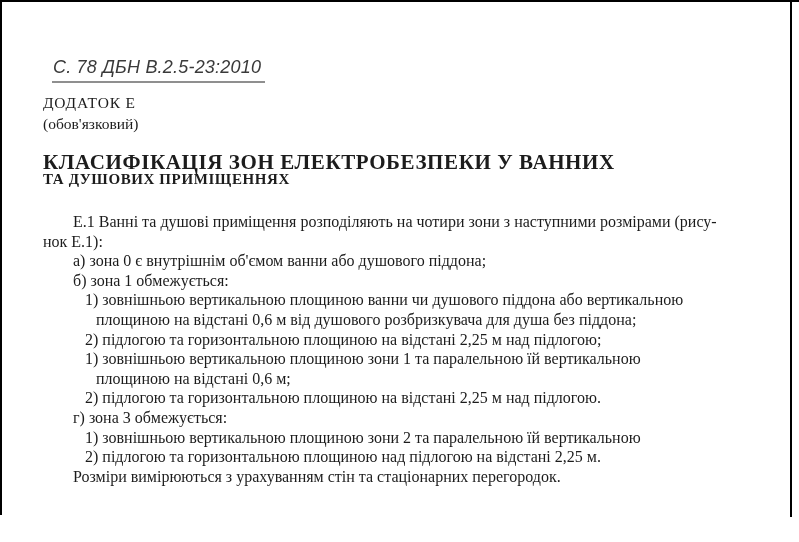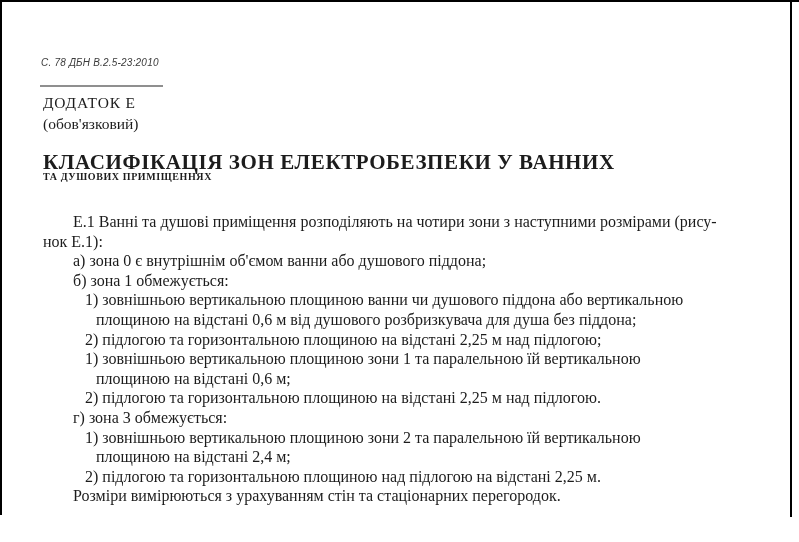--- a/index.html
+++ b/index.html
@@ -10,41 +10,41 @@
     color: #1c1c1c;
     position: relative;
     overflow: hidden;
   }
   
   .frame-top   { position: absolute; left: 0;    top: 0; width: 799px; height: 2px;  background: #000; }
   .frame-left  { position: absolute; left: 0;    top: 0; width: 2px;   height: 515px; background: #000; }
   .frame-right { position: absolute; left: 790px; top: 0; width: 2px;  height: 517px; background: #000; }
 
   .page-header {
-    position: absolute; left: 40px; top: 57px;
+    position: absolute; left: 52px; top: 57px;
     font-family: "Liberation Sans", sans-serif;
     font-style: italic;
-    font-size: 10px;
+    font-size: 18px;
     letter-spacing: 0.2px;
     color: #3a3a3a;
-    padding: 0 4px 17px 1px;
+    padding: 0 4px 3px 1px;
     border-bottom: 2px solid #8f8f8f;
     white-space: nowrap;
   }
 
   .content { position: absolute; left: 43px; top: 0; width: 676px; height: 542px; }
 
   .center-line {
     position: absolute; left: 0; width: 100%;
     text-align: left; white-space: nowrap;
   }
   .annex-title  { top: 94px;  font-size: 15.5px; letter-spacing: 0.8px; }
   .annex-sub    { top: 115px; font-size: 15.5px; }
   .doc-heading1 { top: 150px; font-size: 21px; font-weight: bold; letter-spacing: 0.6px; }
-  .doc-heading2 { top: 171px; font-size: 10px; font-weight: bold; letter-spacing: 0.6px; }
+  .doc-heading2 { top: 171px; font-size: 15px; font-weight: bold; letter-spacing: 0.6px; }
 
   .body-text {
     position: absolute; left: 0; top: 212px; width: 100%;
     font-size: 16px;
   }
   .body-line {
     height: 19.6px; line-height: 19.6px;
     white-space: nowrap;
   }
   .ind-0 { padding-left: 0; }
@@ -73,17 +73,16 @@
       <div class="body-line ind-1">а) зона 0 є внутрішнім об'ємом ванни або душового піддона;</div>
       <div class="body-line ind-1">б) зона 1 обмежується:</div>
       <div class="body-line ind-2">1) зовнішньою вертикальною площиною ванни чи душового піддона або вертикальною</div>
       <div class="body-line ind-3">площиною на відстані 0,6 м від душового розбризкувача для душа без піддона;</div>
       <div class="body-line ind-2">2) підлогою та горизонтальною площиною на відстані 2,25 м над підлогою;</div>
       <div class="body-line ind-2">1) зовнішньою вертикальною площиною зони 1 та паралельною їй вертикальною</div>
       <div class="body-line ind-3">площиною на відстані 0,6 м;</div>
       <div class="body-line ind-2">2) підлогою та горизонтальною площиною на відстані 2,25 м над підлогою.</div>
       <div class="body-line ind-1">г) зона 3 обмежується:</div>
       <div class="body-line ind-2">1) зовнішньою вертикальною площиною зони 2 та паралельною їй вертикальною</div>
-      <div class="body-line ind-3">площиною на відстані 2,4 м;</div>
       <div class="body-line ind-2">2) підлогою та горизонтальною площиною над підлогою на відстані 2,25 м.</div>
       <div class="body-line ind-1">Розміри вимірюються з урахуванням стін та стаціонарних перегородок.</div>
     </div>
 </div>
 
 </body></html>

